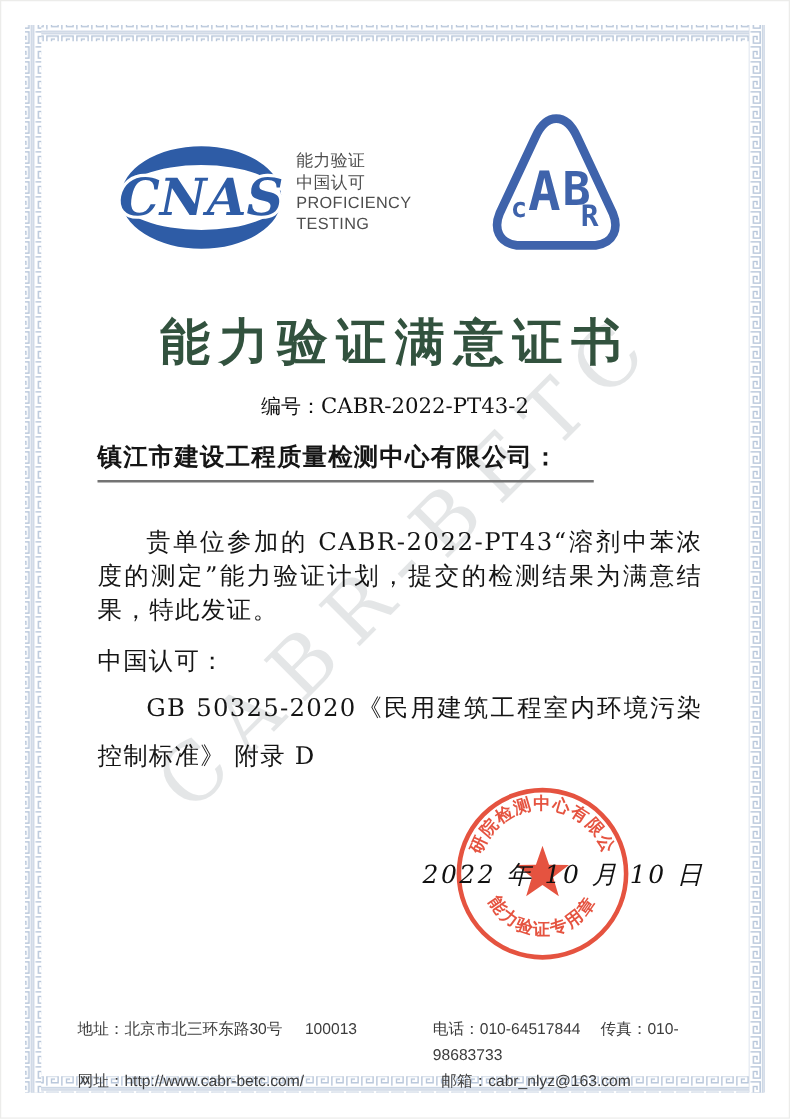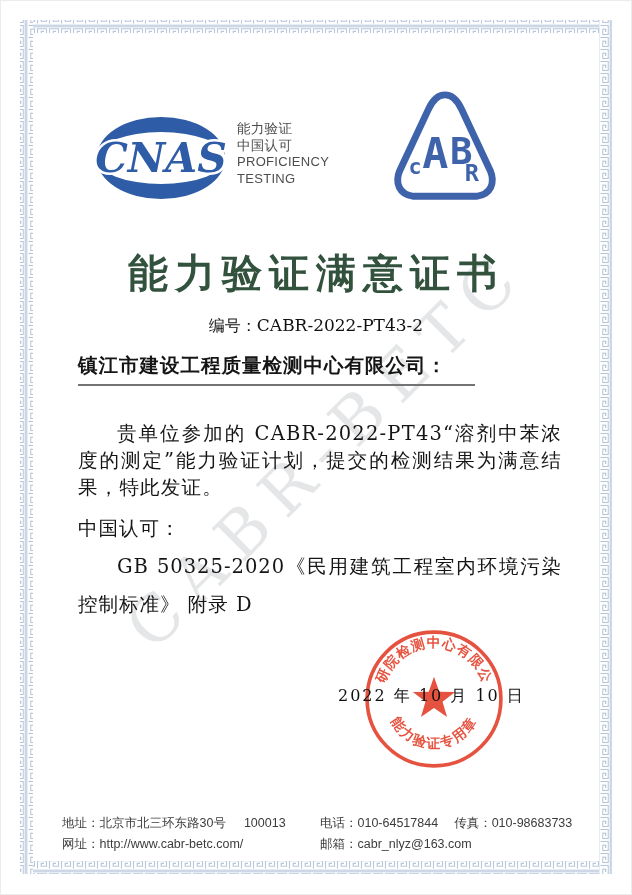--- a/index.html
+++ b/index.html
@@ -37,40 +37,40 @@
   }
   .paragraph{
     margin:34px 0 0 0;text-indent:2em;line-height:27px;
     letter-spacing:1.2px;text-align:justify;
   }
   .basis-label{margin:9px 0 0 0;line-height:38px;letter-spacing:1px;}
   .basis{margin:0;text-indent:2em;line-height:38px;letter-spacing:1px;text-align:justify;}
   
   .date{
     position:absolute;left:338px;top:686px;font-family:"DejaVu Serif",serif;
-    font-size:16px;letter-spacing:2px;color:#111;
+    font-size:20px;letter-spacing:2px;color:#111;font-style:italic;
   }
   .seal{position:absolute;left:359px;top:625px;opacity:.88;mix-blend-mode:multiply;}
   
   .watermark{
     position:absolute;left:138px;top:600px;width:0;height:0;pointer-events:none;z-index:0;
   }
   .watermark span{
     display:inline-block;transform:rotate(-45deg);transform-origin:0 50%;
     font-family:"DejaVu Serif",serif;font-size:64px;letter-spacing:15px;
     color:rgba(185,188,192,.38);white-space:nowrap;
   }
   .content,.title,.cert-no,.date{z-index:2;}
   .content{position:absolute;}
   
   .footer{
     position:absolute;left:62px;top:813px;width:530px;
     font-size:12.5px;line-height:21px;color:#3c3c3c;z-index:2;
   }
-  .footer .row{display:flex;}
+  .footer .row{display:flex;gap:33px;}
   .footer .col-l{width:258px;}
   .footer .pc{margin-left:18px;}
   .footer .fax{margin-left:16px;}
 </style>
 </head>
 <body>
 
 <div class="page">
 
   <svg class="frame-svg" width="632" height="895" aria-hidden="true">

